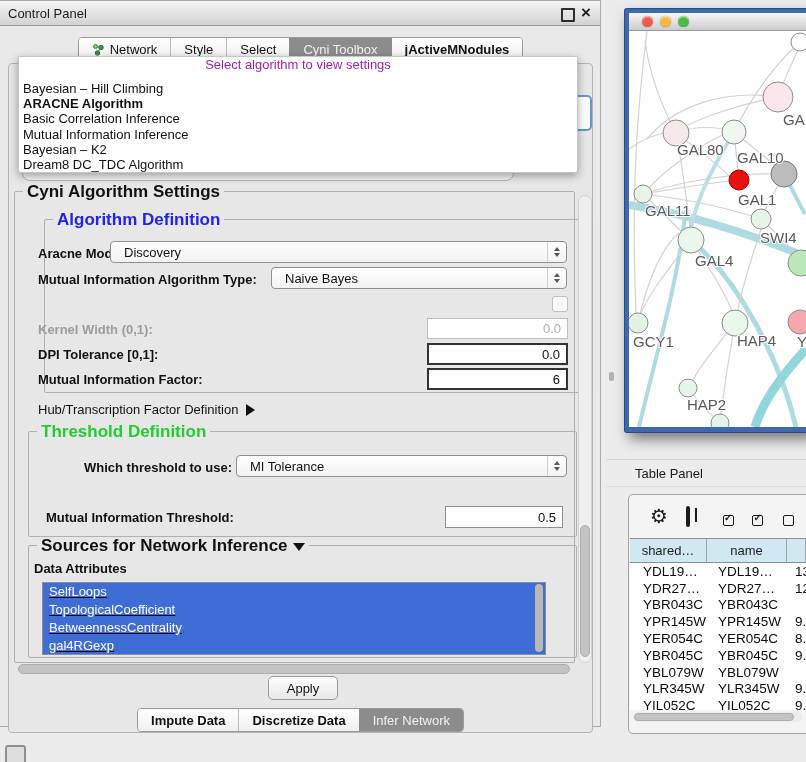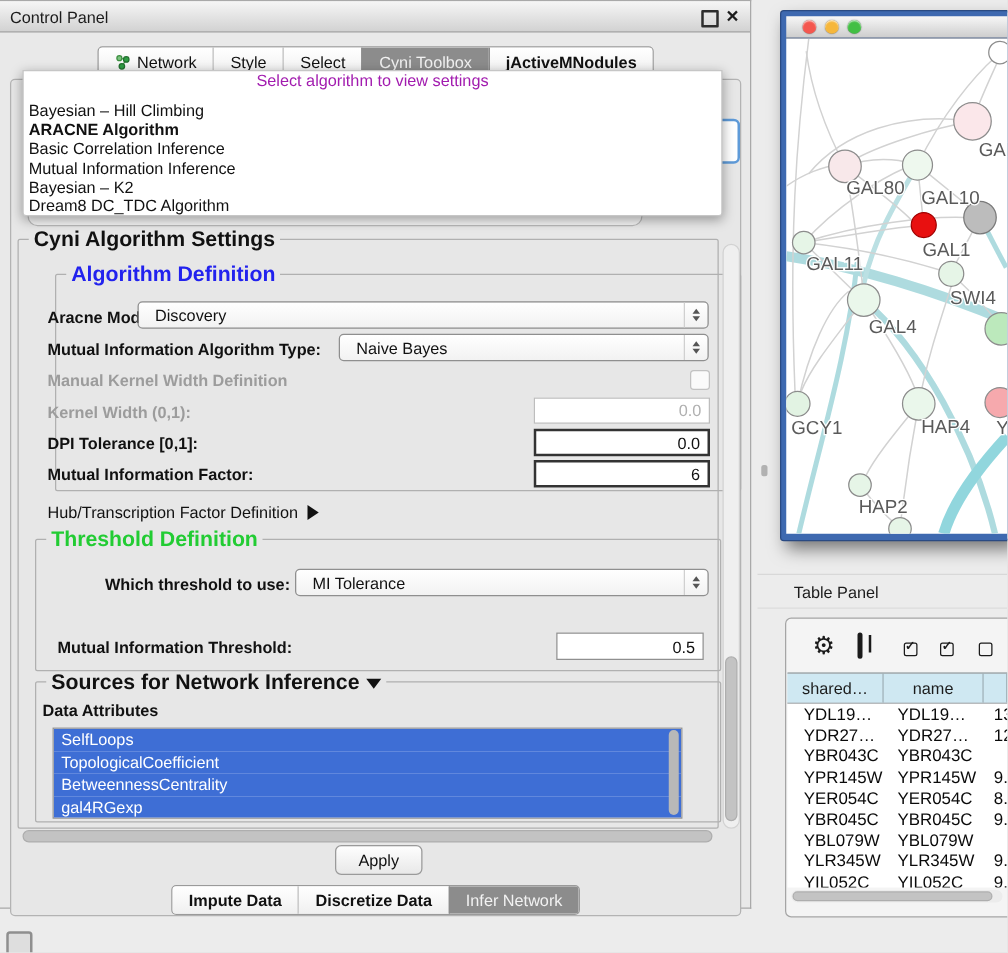--- a/index.html
+++ b/index.html
@@ -51,21 +51,21 @@
   .checkbox{position:absolute;width:14px;height:14px;border:1px solid #c2c2c2;border-radius:3px;background:#fafafa;}
 
   
   #dd-popup{left:18px;top:55px;width:560px;height:117px;background:#fff;border:1px solid #c6c6c6;border-radius:0 0 3px 3px;box-shadow:0 3px 9px rgba(0,0,0,.35);z-index:30;box-sizing:border-box;}
   #dd-prompt{width:100%;text-align:center;font-size:13px;color:#a21caf;padding-top:0;height:24px;box-sizing:border-box;}
   .dd-item{font-size:13px;color:#111;line-height:15.2px;padding-left:4px;white-space:nowrap;}
   #obscured-combo{left:572px;top:94px;width:16px;height:32px;background:#fff;border:2px solid #5e9ad8;border-radius:5px;z-index:5;}
   #obscured-box{left:22px;top:152px;width:490px;height:26px;border:1px solid #b9b9b9;border-radius:8px;background:#f4f4f4;z-index:1;}
 
   
-  #attr-list{left:42px;top:581px;width:504px;height:73px;background:#fff;border:1px solid #8f8f8f;box-sizing:border-box;overflow:hidden;}
+  #attr-list{left:42px;top:581px;width:504px;height:73px;background:#fff;border:1px solid #8f8f8f;box-sizing:border-box;overflow:hidden;text-decoration:underline;}
   .attr-item{background:#3e6ed5;color:#fff;font-size:13px;line-height:18px;padding-left:6px;white-space:nowrap;}
   #attr-thumb{left:535px;top:583px;width:8px;height:68px;background:#b8b8b8;border-radius:4px;z-index:2;}
 
   
   .sb-track-v{background:#efefef;border:1px solid #d2d2d2;border-radius:7px;box-sizing:border-box;}
   .sb-thumb{background:#c3c3c3;border:1px solid #aeaeae;border-radius:6px;box-sizing:border-box;}
 
   #apply-btn{left:268px;top:675px;width:68px;height:22px;border:1px solid #9a9a9a;border-radius:5px;background:linear-gradient(#fefefe,#e8e8e8);font-size:13px;display:flex;align-items:center;justify-content:center;color:#111;}
 
   .hub-arrow{width:0;height:0;border-top:6px solid transparent;border-bottom:6px solid transparent;border-left:9px solid #111;display:inline-block;margin-left:8px;vertical-align:-2px;}
@@ -181,21 +181,20 @@
     <span class="abs lbl b" style="left:38px;top:271px;">Mutual Information Algorithm Type:</span>
     <div class="combo" style="left:271px;top:266px;width:296px;height:22px;">
       <span>Naive Bayes</span>
       <span class="spacer"></span>
         <span class="stepper">
           <i class="tri-up"></i>
           <i class="tri-dn"></i>
         </span>
     </div>
 
-    <span class="abs lbl b dis" style="left:38px;top:296px;">Manual Kernel Width Definition</span>
     <div class="checkbox" style="left:552px;top:295px;"></div>
 
     <span class="abs lbl b dis" style="left:38px;top:321px;">Kernel Width (0,1):</span>
     <div class="tfield dis" style="left:427px;top:317px;width:141px;height:21px;">0.0</div>
 
     <span class="abs lbl b" style="left:38px;top:346px;">DPI Tolerance [0,1]:</span>
     <div class="tfield strong" style="left:427px;top:342px;width:141px;height:22px;">0.0</div>
 
     <span class="abs lbl b" style="left:38px;top:371px;">Mutual Information Factor:</span>
     <div class="tfield strong" style="left:427px;top:367px;width:141px;height:22px;">6</div>

